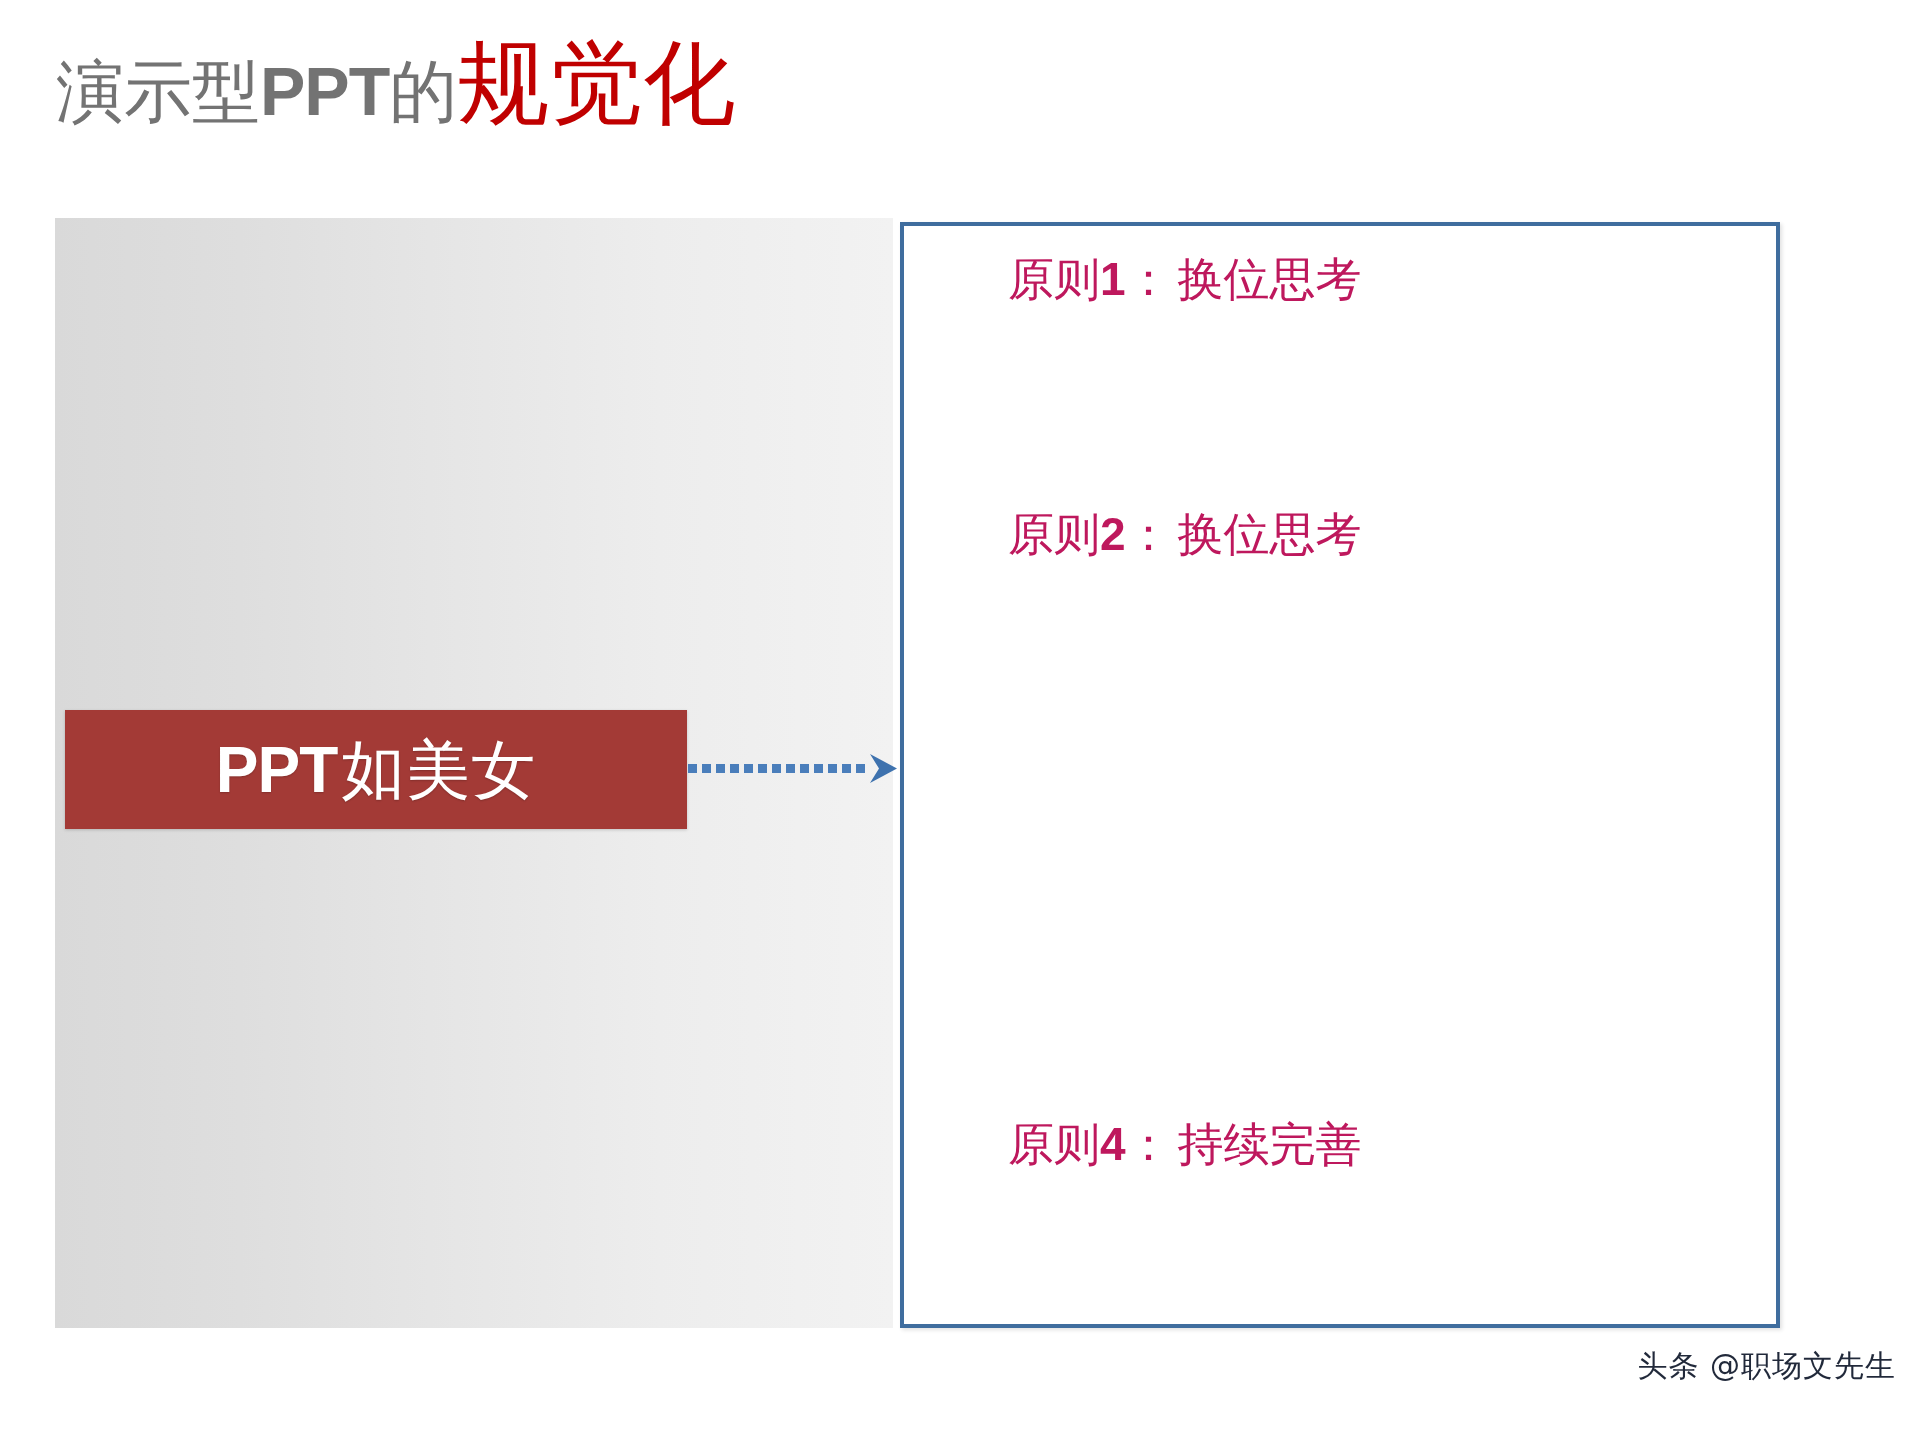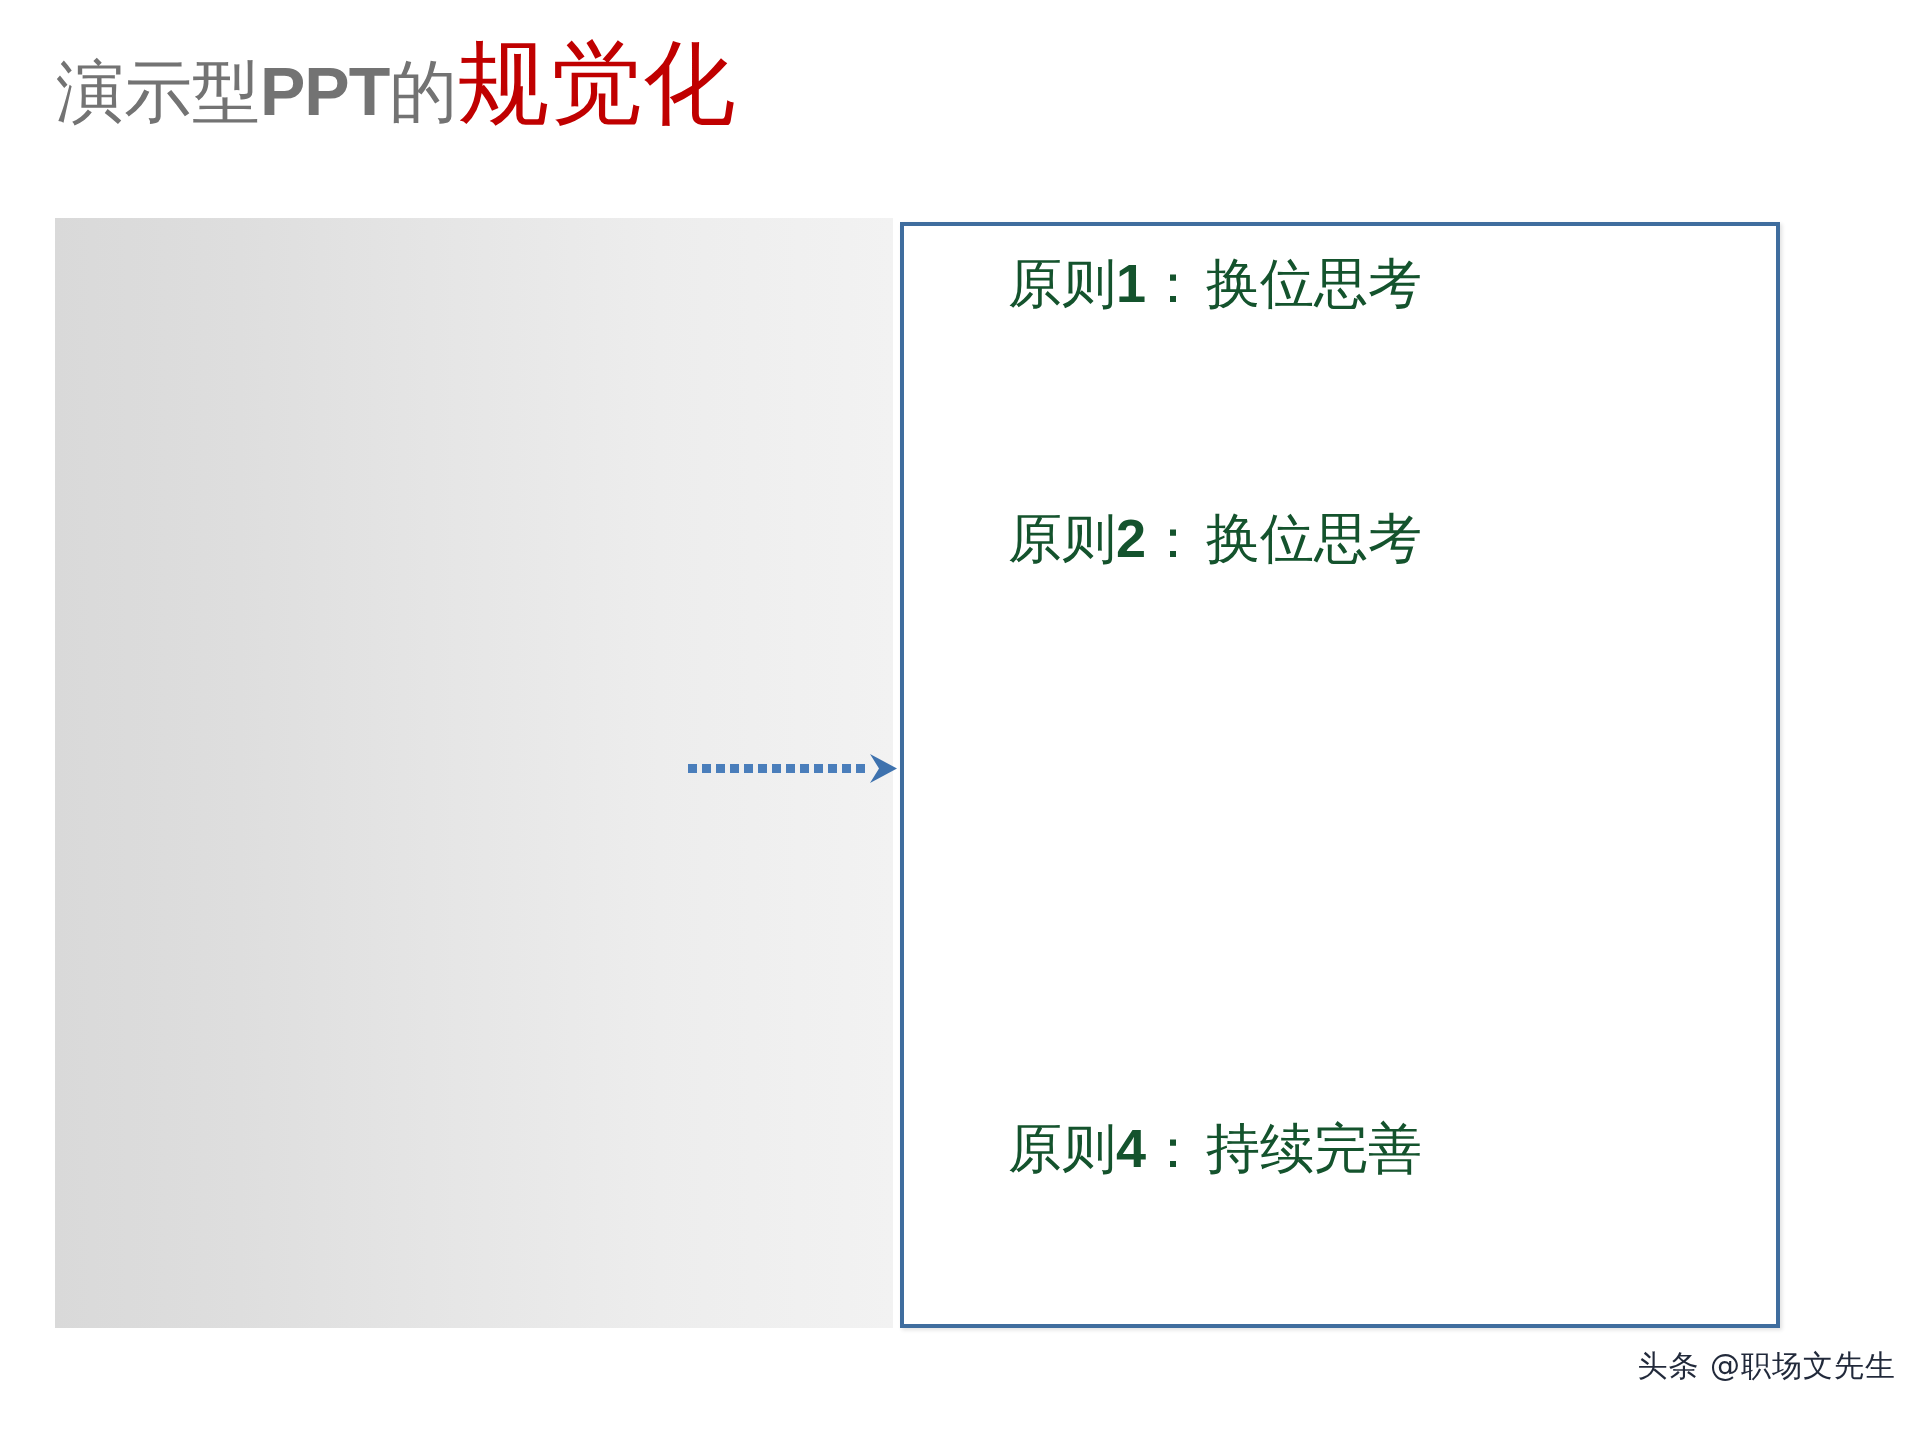--- a/index.html
+++ b/index.html
@@ -119,22 +119,22 @@
     position: absolute;
     left: 0;
     top: 0;
     width: 100%;
     height: 100%;
   }
   .principle-item {
     position: absolute;
     left: 104px;
     white-space: nowrap;
-    color: #14532d;
-    font-size: 54px;
+    color: #be185d;
+    font-size: 46px;
     line-height: 1;
     font-family: "DejaVu Sans", "Liberation Sans", sans-serif;
     font-weight: 500;
   }
   .principle-item .num {
     font-family: "Liberation Sans", "DejaVu Sans", sans-serif;
     font-weight: bold;
   }
   .principle-item .colon {
     letter-spacing: 0px;
@@ -165,20 +165,23 @@
 <body>
 
 <div id="slide">
 
   <div class="slide-title">
     <span class="title-part-a"><span>演示型</span><span class="latin">PPT</span><span>的</span></span><span class="title-part-b">规觉化</span>
   </div>
 
   <div class="gradient-panel"></div>
 
+  <div class="red-box">
+    <div class="red-box-label"><span class="latin">PPT</span><span class="cjk">如美女</span></div>
+  </div>
 
   <div class="arrow-connector">
     <svg width="212" height="34" viewBox="0 0 212 34" xmlns="http://www.w3.org/2000/svg">
       <g shape-rendering="crispEdges">
         <rect x="0" y="12" width="9" height="9" fill="#4A7EBB"></rect>
         <rect x="14" y="12" width="9" height="9" fill="#4A7EBB"></rect>
         <rect x="28" y="12" width="9" height="9" fill="#4A7EBB"></rect>
         <rect x="42" y="12" width="9" height="9" fill="#4A7EBB"></rect>
         <rect x="56" y="12" width="9" height="9" fill="#4A7EBB"></rect>
         <rect x="70" y="12" width="9" height="9" fill="#4A7EBB"></rect>

